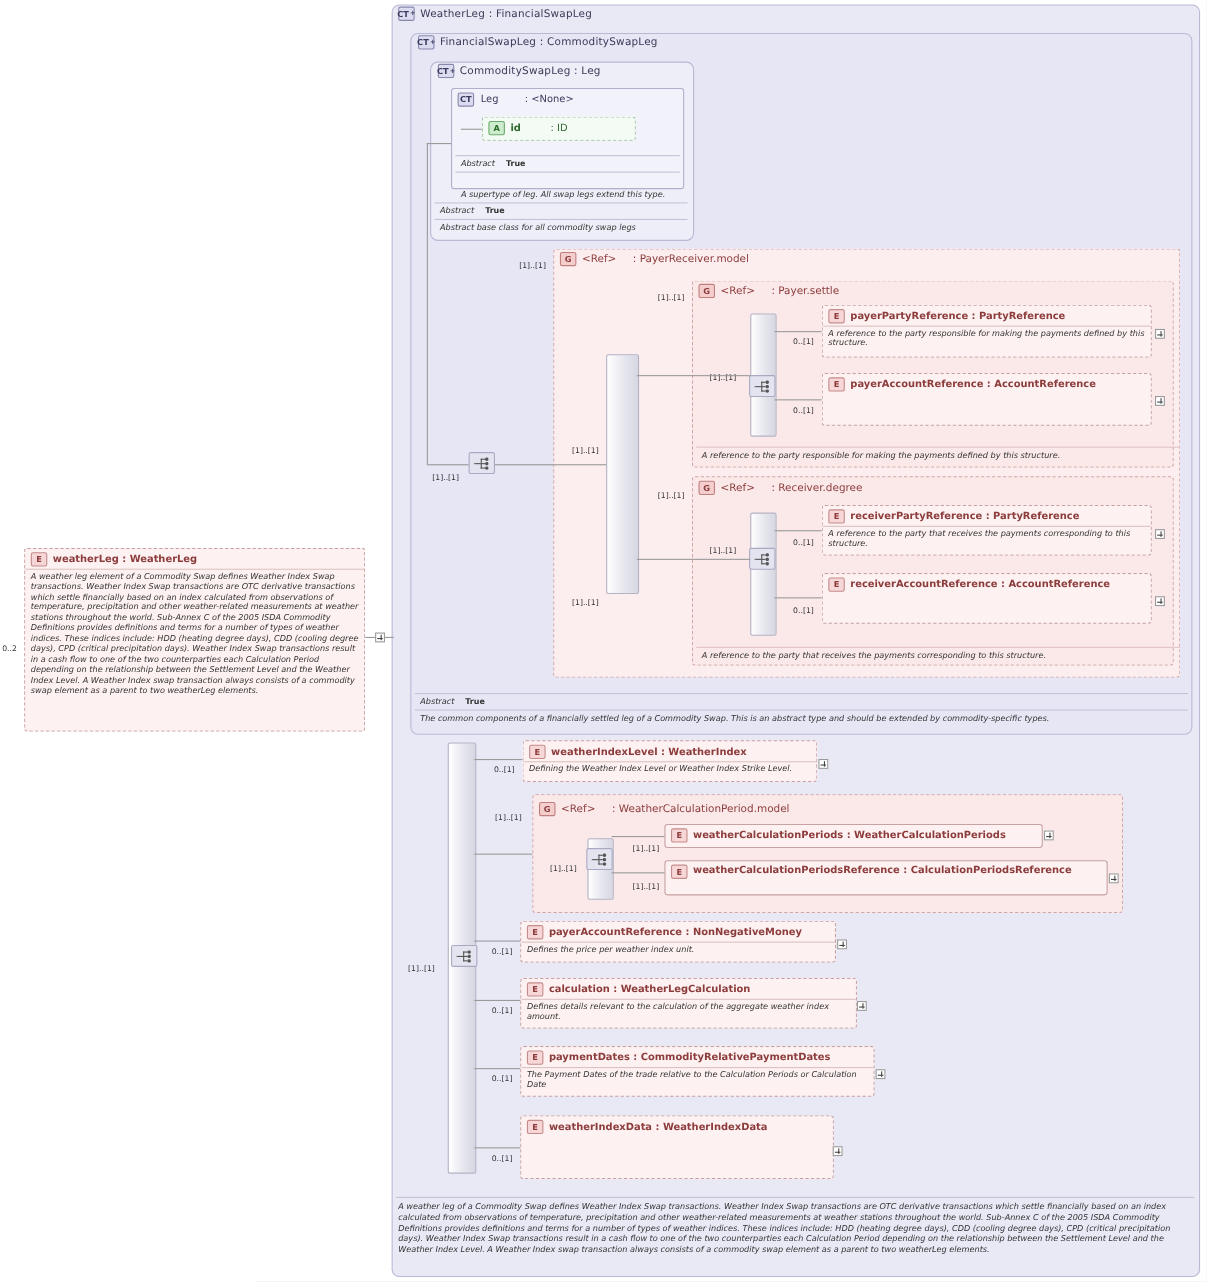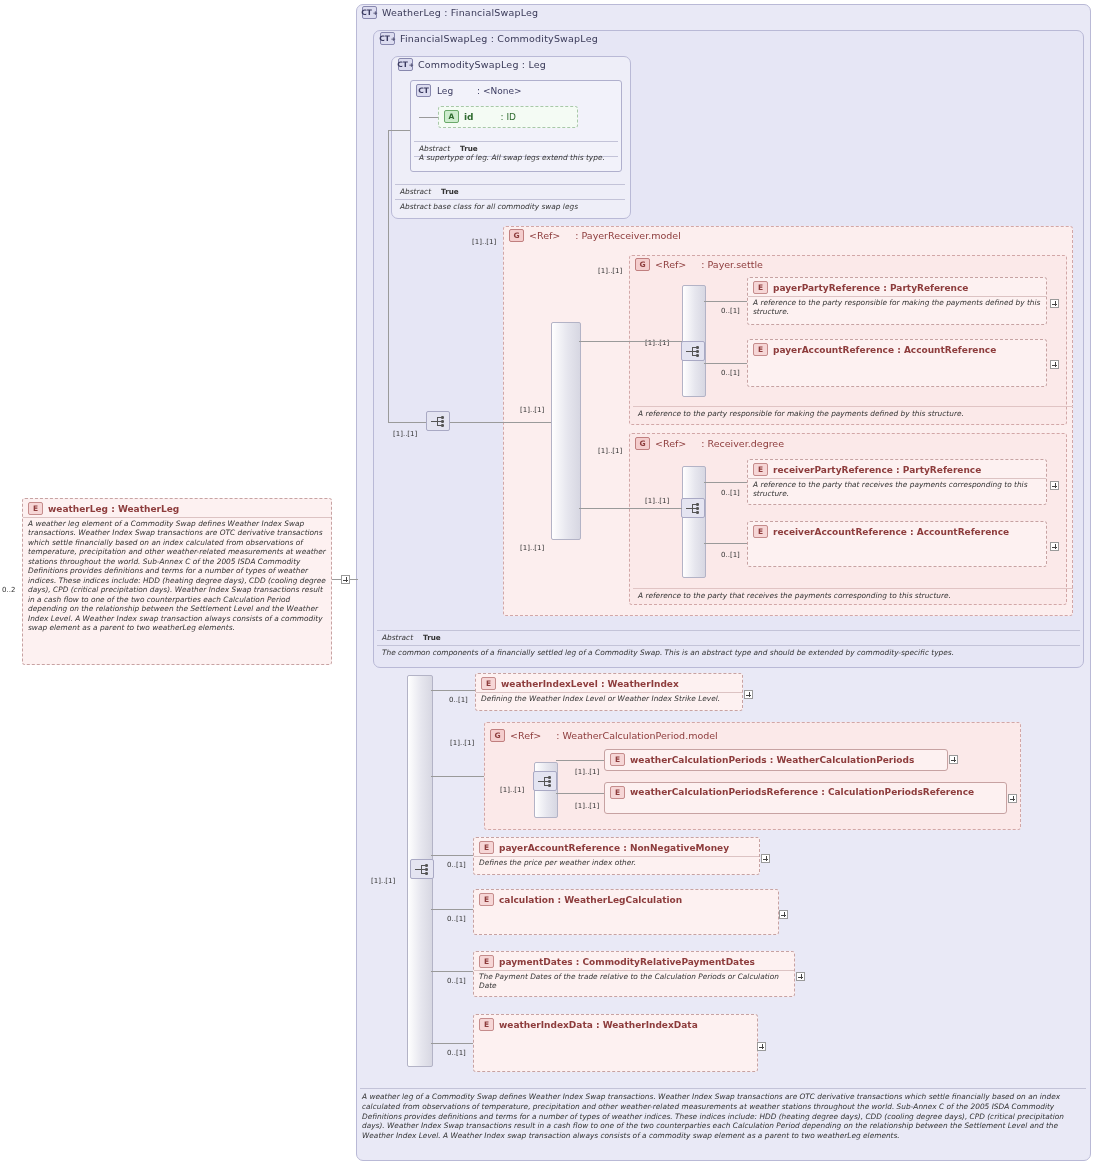--- a/index.html
+++ b/index.html
@@ -146,21 +146,21 @@
     <span style="margin-left:22px;font-weight:normal;">: ID</span>
   </div>
 </div>
 <div class="ln lnh" style="left:419px;top:117px;width:19px;"></div>
 <div class="sep" style="left:414px;top:141px;width:204px;"></div>
 <div class="abstract-row" style="position:absolute;left:414px;top:143px;width:206px;">
   <span>Abstract</span>
   <b>True</b>
 </div>
 <div class="sep" style="left:414px;top:156px;width:204px;"></div>
-<div class="doc-note" style="position:absolute;left:414px;top:151px;width:208px;">A supertype of leg. All swap legs extend this type.</div>
+<div class="doc-note" style="position:absolute;left:414px;top:170px;width:208px;">A supertype of leg. All swap legs extend this type.</div>
 
 <div class="sep" style="left:395px;top:184px;width:230px;"></div>
 <div class="abstract-row" style="position:absolute;left:395px;top:186px;">
   <span>Abstract</span>
   <b>True</b>
 </div>
 <div class="sep" style="left:395px;top:199px;width:230px;"></div>
 <div class="doc-note" style="position:absolute;left:395px;top:200px;width:232px;">Abstract base class for all commodity swap legs</div>
 
 <div class="ebox dashed" style="left:503px;top:226px;width:570px;height:390px;border-color:#d2a7a7;background:#fceeee;"></div>
@@ -369,31 +369,32 @@
 </div>
 <div class="mult" style="left:575px;top:786px;">[1]..[1]</div>
 <div class="plusbox" style="left:1008px;top:794px;"></div>
 <div class="ln lnh" style="left:556px;top:793px;width:48px;"></div>
 
 <div class="ebox dashed" style="left:473px;top:837px;width:287px;height:38px;">
   <div class="title">
     <span class="badge e">E</span>
     <span>payerAccountReference : NonNegativeMoney</span>
   </div>
-  <div class="docline">Defines the price per weather index other.</div>
+  <div class="docline">Defines the price per weather index unit.</div>
 </div>
 <div class="mult" style="left:447px;top:845px;">0..[1]</div>
 <div class="plusbox" style="left:761px;top:854px;"></div>
 <div class="ln lnh" style="left:431px;top:855px;width:42px;"></div>
 
 <div class="ebox dashed" style="left:473px;top:889px;width:306px;height:46px;">
   <div class="title">
     <span class="badge e">E</span>
     <span>calculation : WeatherLegCalculation</span>
   </div>
+  <div class="docline">Defines details relevant to the calculation of the aggregate weather index amount.</div>
 </div>
 <div class="mult" style="left:447px;top:899px;">0..[1]</div>
 <div class="plusbox" style="left:779px;top:910px;"></div>
 <div class="ln lnh" style="left:431px;top:909px;width:42px;"></div>
 
 <div class="ebox dashed" style="left:473px;top:951px;width:322px;height:46px;">
   <div class="title">
     <span class="badge e">E</span>
     <span>paymentDates : CommodityRelativePaymentDates</span>
   </div>

